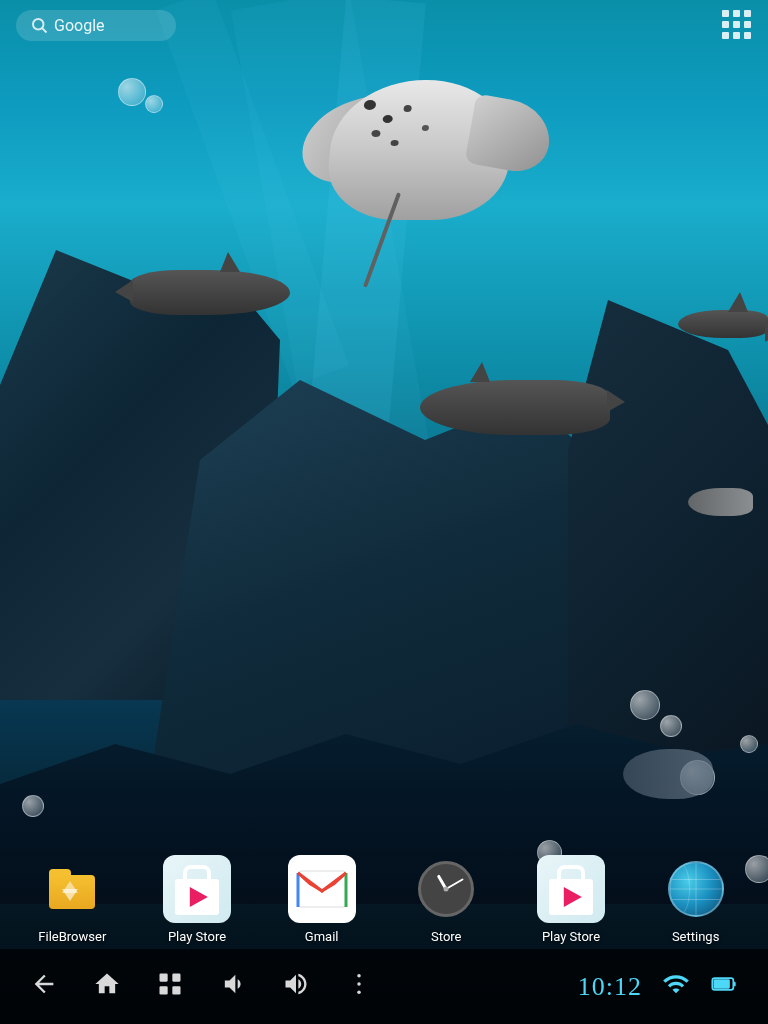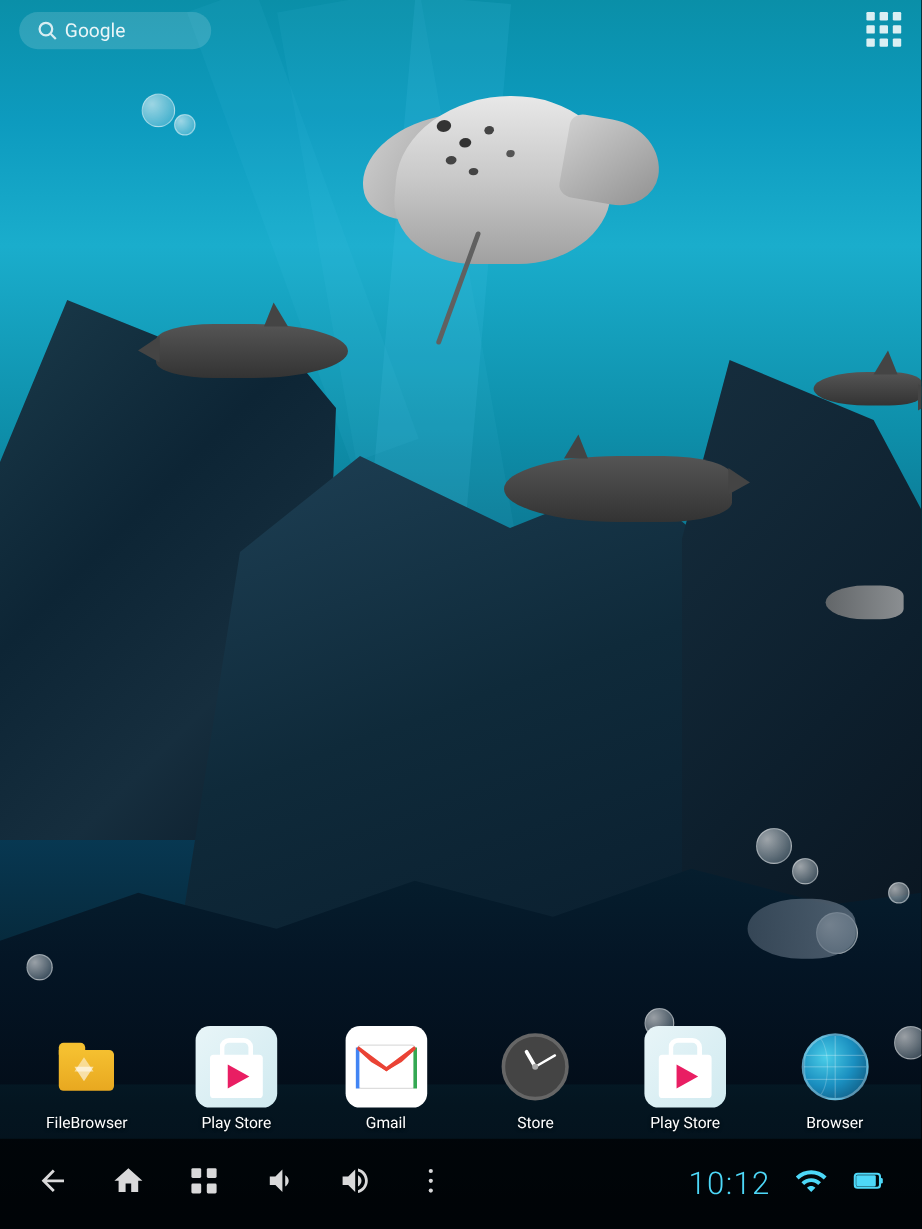--- a/index.html
+++ b/index.html
@@ -241,20 +241,21 @@
     #nav-bar {
       position: absolute;
       bottom: 0; left: 0; right: 0;
       height: 75px;
       background: rgba(0,0,0,0.7);
       display: flex;
       align-items: center;
       justify-content: space-between;
       padding: 0 30px;
       z-index: 20;
+      font-family: Liberation Serif, serif;
     }
 
     .nav-group-left {
       display: flex;
       align-items: center;
       gap: 35px;
     }
 
     .nav-group-right {
       display: flex;
@@ -598,21 +599,21 @@
   <div class="app-icon">
     <div class="app-icon-img" style="background:transparent;border-radius:50%;">
       <div class="browser-globe">
         <div class="globe-line globe-vertical"></div>
         <div class="globe-line globe-horizontal"></div>
         <div class="globe-line globe-h2"></div>
         <div class="globe-line globe-h3"></div>
         <div class="globe-curve1"></div>
       </div>
     </div>
-    <span class="app-label">Browser</span>
+    <span class="app-label">Settings</span>
   </div>
 
 </div>
 
 <div id="nav-bar">
 
   <div class="nav-group-left">
 
     <div class="nav-icon">
       <svg viewBox="0 0 24 24">

